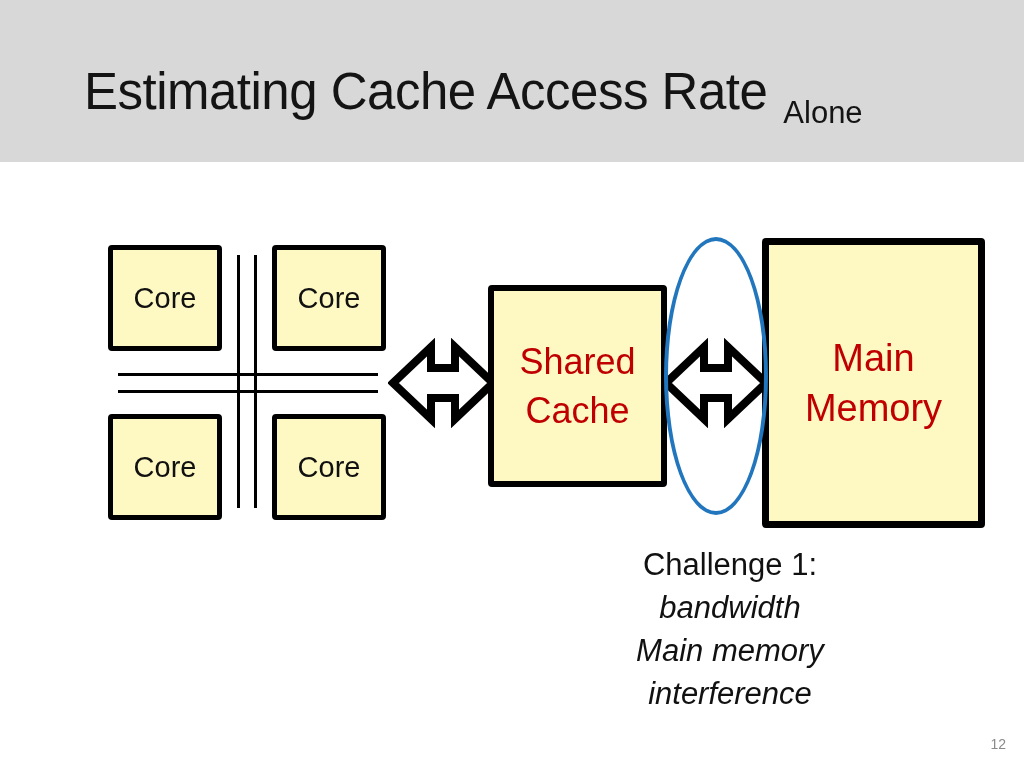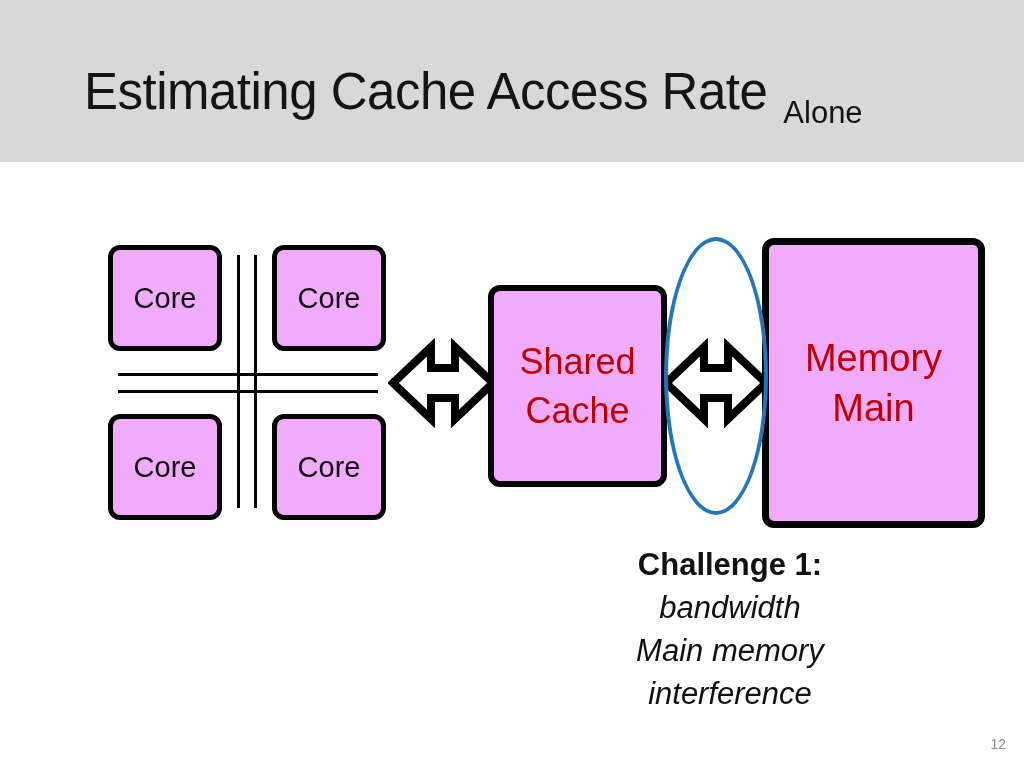--- a/index.html
+++ b/index.html
@@ -36,23 +36,23 @@
   .slide-title .title-suffix {
     font-size: 31px;
     position: relative;
     top: 14px;
     margin-left: 16px;
     letter-spacing: 0;
   }
   
   .box {
     position: absolute;
-    background: #f0abfc;
+    background: #fef9c3;
     border: 5px solid #000000;
-    border-radius: 12px;
+    border-radius: 4px;
     box-sizing: border-box;
     display: flex;
     flex-direction: column;
     align-items: center;
     justify-content: center;
     text-align: center;
     color: #111111;
   }
   .core-box {
     width: 114px;
@@ -120,21 +120,21 @@
   .callout {
     position: absolute;
     left: 562px;
     top: 543px;
     width: 336px;
     text-align: center;
     font-size: 31px;
     line-height: 43px;
     color: #111111;
   }
-  .callout-heading { font-weight: bold; }
+  .callout-heading { font-weight: normal; }
   .callout-line { font-style: italic; }
   
   .page-number {
     position: absolute;
     top: 736px;
     right: 18px;
     font-size: 14px;
     color: var(--page_number_gray, #8a8a8a);
   }
 </style>
@@ -173,22 +173,22 @@
   <div class="box shared-cache-box">
     <span>Shared</span>
     <span>Cache</span>
   </div>
 
   <svg class="arrow-svg arrow-2" viewBox="0 0 110 90">
     <path d="M5,45 L43,9 L43,30 L67,30 L67,9 L105,45 L67,81 L67,60 L43,60 L43,81 Z" fill="#ffffff" stroke="#000000" stroke-width="8" stroke-linejoin="miter"></path>
   </svg>
 
   <div class="box main-memory-box">
+    <span>Main</span>
     <span>Memory</span>
-    <span>Main</span>
   </div>
 
   <div class="emphasis-ellipse"></div>
 
   <div class="callout">
     <div class="callout-heading">Challenge 1:</div>
     <div class="callout-line">bandwidth</div>
     <div class="callout-line">Main memory</div>
     <div class="callout-line">interference</div>
   </div>

